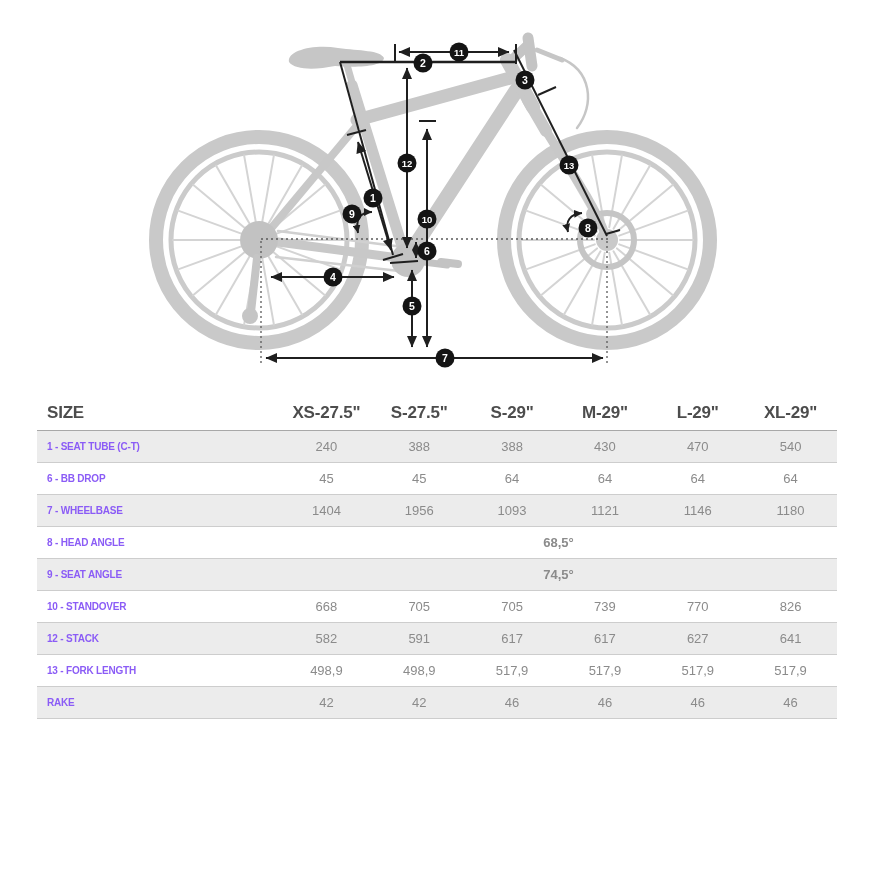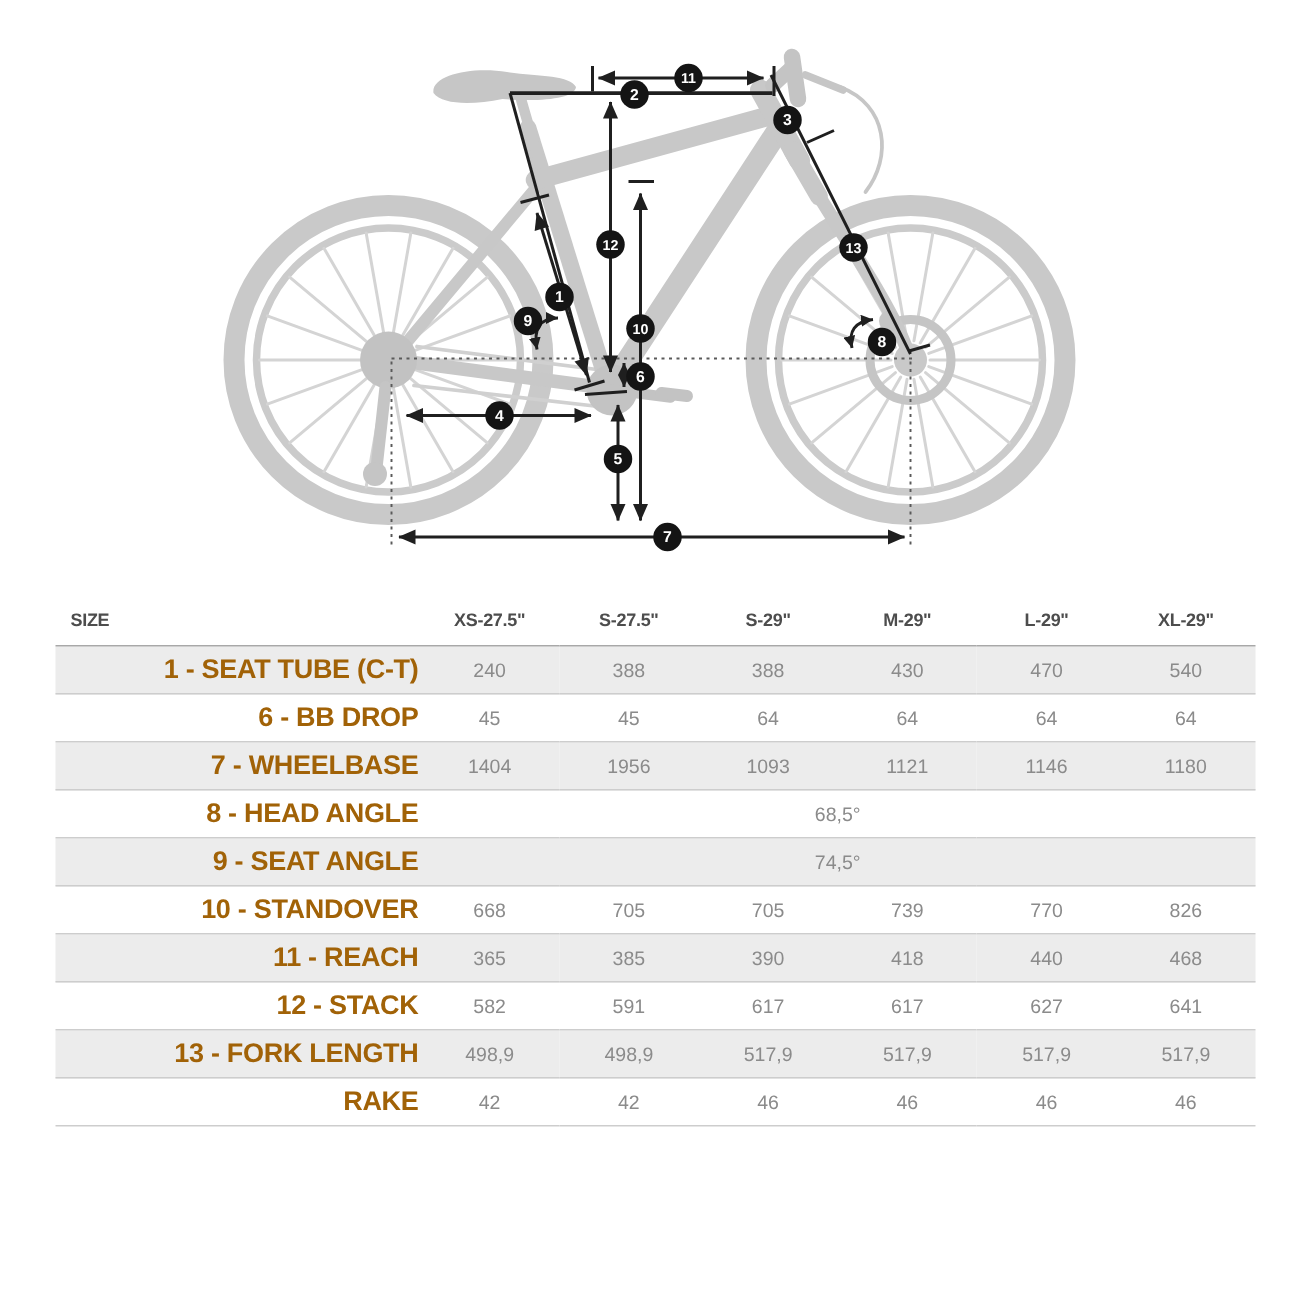--- a/index.html
+++ b/index.html
@@ -1,28 +1,28 @@
 <!DOCTYPE html>
 <html><head>
 <meta charset="utf-8">
 <style>
   html,body{margin:0;padding:0;background:#ffffff;}
   body{width:873px;height:874px;font-family:"Liberation Sans",sans-serif;overflow:hidden;}
   .page{width:873px;height:874px;background:#fff;}
   svg.diagram{display:block;width:873px;height:390px;}
   table.geo{border-collapse:collapse;table-layout:fixed;width:800px;margin:6px 0 0 37px;}
-  thead th{height:32px;vertical-align:middle;font-size:12px;font-weight:bold;color:#4d4d4d;letter-spacing:-0.2px;}
+  thead th{height:32px;vertical-align:middle;font-size:17px;font-weight:bold;color:#4d4d4d;letter-spacing:-0.2px;}
   thead tr{border-bottom:1px solid #a8a8a8;}
   th.size-col{width:232px;text-align:left;padding-left:10px;}
   th.data-col{text-align:center;}
   tbody tr{border-bottom:1px solid #cdcdcd;}
   tbody tr:nth-child(odd){background:#ececec;}
-  tbody th{height:29px;text-align:right;padding-left:10px;font-size:18px;font-weight:bold;color:#a16207;letter-spacing:-0.2px;white-space:nowrap;}
+  tbody th{height:29px;text-align:left;padding-left:10px;font-size:10px;font-weight:bold;color:#8b5cf6;letter-spacing:-0.2px;white-space:nowrap;}
   tbody td{height:29px;text-align:center;font-size:13px;font-weight:400;color:#8b8b8b;}
-  tbody td.span-val{text-align:center;}
+  tbody td.span-val{text-align:center;font-weight:bold;}
 </style>
 </head>
 <body>
 
 <div class="page">
 
   <svg class="diagram" viewBox="0 0 873 390" xmlns="http://www.w3.org/2000/svg">
     <defs>
       <marker id="ah" markerUnits="userSpaceOnUse" markerWidth="13" markerHeight="11" refX="11.5" refY="5.5" orient="auto-start-reverse">
         <path d="M0.5,0.5 L12,5.5 L0.5,10.5 Z" fill="#1f1f1f"></path>
@@ -265,29 +265,20 @@
         <tr>
           <th>10 - STANDOVER</th>
           <td>668</td>
           <td>705</td>
           <td>705</td>
           <td>739</td>
           <td>770</td>
           <td>826</td>
         </tr>
         <tr>
-          <th>11 - REACH</th>
-          <td>365</td>
-          <td>385</td>
-          <td>390</td>
-          <td>418</td>
-          <td>440</td>
-          <td>468</td>
-        </tr>
-        <tr>
           <th>12 - STACK</th>
           <td>582</td>
           <td>591</td>
           <td>617</td>
           <td>617</td>
           <td>627</td>
           <td>641</td>
         </tr>
         <tr>
           <th>13 - FORK LENGTH</th>

